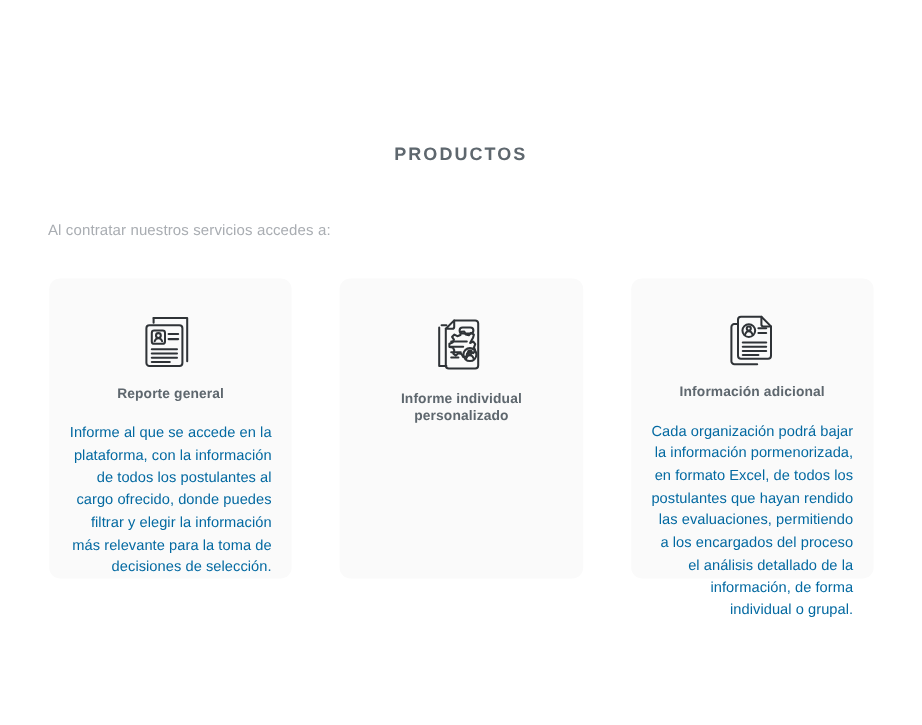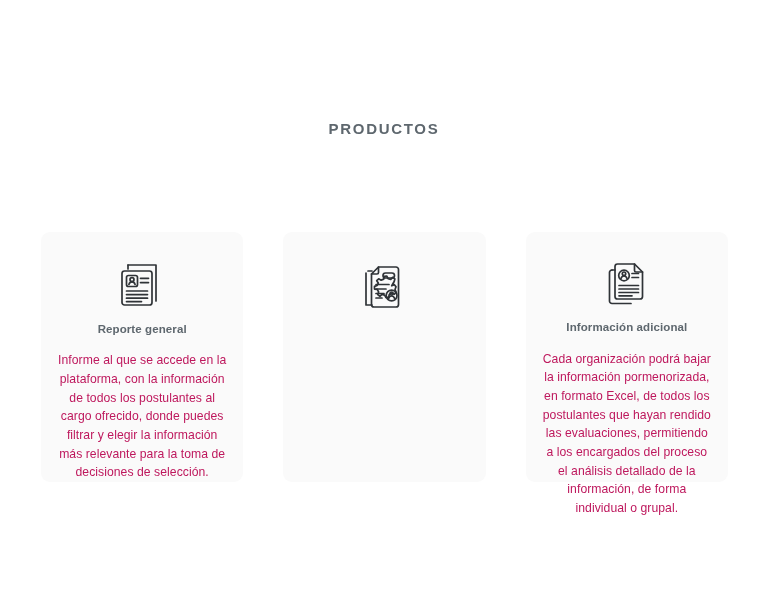--- a/index.html
+++ b/index.html
@@ -85,33 +85,34 @@
     color: #5e676e;
     text-align: center;
     letter-spacing: 0.1px;
     margin-bottom: 15px;
     line-height: 1.2;
   }
 
   .card-body {
     font-size: 12.2px;
     line-height: 1.53;
-    color: #be185d;
-    text-align: center;
+    color: #0369a1;
+    text-align: right;
     align-self: stretch;
     letter-spacing: 0.05px;
   }
 </style>
 </head>
 <body>
 
 <div class="page">
 
   <h2 class="section-title">PRODUCTOS</h2>
 
+  <p class="intro-text">Al contratar nuestros servicios accedes a:</p>
 
   <div class="card-row">
 
     <div class="card">
       <div class="card-icon">
         <svg width="52" height="56" viewBox="0 0 52 56" fill="none" stroke="#2f3337" stroke-width="1.7" stroke-linecap="round" stroke-linejoin="round">
 
           <path d="M12 10 H40 V46"></path>
           <path d="M12 10 V14"></path>
 
@@ -150,20 +151,21 @@
           <path d="M18 32 H28"></path>
           <path d="M18 36.5 H26"></path>
           <path d="M18 41 H24"></path>
 
           <path d="M37 29.2 l2.6 -1.1 1.6 2.1 -1 2.6 1 2.6 -1.6 2.1 -2.6 -1.1 -2.4 1.3 -0.6 2.7 -2.6 0.3 -1.4 -2.4 -2.6 -0.7 -2 1.9 -2.1 -1.6 0.8 -2.7 -1.3 -2.4 -2.7 -0.4 0 -2.6 2.6 -0.9 1.1 -2.4 -1.5 -2.3 1.9 -1.8 2.4 1.3 2.5 -1 0.5 -2.7 2.6 -0.2 1.2 2.5 2.6 0.6 1.9 -2 2.2 1.5 -0.7 2.6z" transform="translate(-4,-1) scale(1.02)"></path>
           <circle cx="33.6" cy="38.5" r="5.4"></circle>
           <circle cx="33.6" cy="36.6" r="1.6"></circle>
           <path d="M30.6 41.6c.5-1.7 1.6-2.6 3-2.6s2.5.9 3 2.6"></path>
         </svg>
       </div>
+      <div class="card-title">Informe individual personalizado</div>
     </div>
 
     <div class="card">
       <div class="card-icon">
         <svg width="52" height="56" viewBox="0 0 52 56" fill="none" stroke="#2f3337" stroke-width="1.7" stroke-linecap="round" stroke-linejoin="round">
 
           <path d="M11 16 a2.5 2.5 0 0 0 -2.5 2.5 V47 a2.5 2.5 0 0 0 2.5 2.5 H30"></path>
           <path d="M11 16 H14"></path>
 
           <path d="M16.5 10 H33.5 L41.5 18 V42.5 a2.5 2.5 0 0 1 -2.5 2.5 H16.5 a2.5 2.5 0 0 1 -2.5 -2.5 V12.5 a2.5 2.5 0 0 1 2.5 -2.5 Z"></path>

